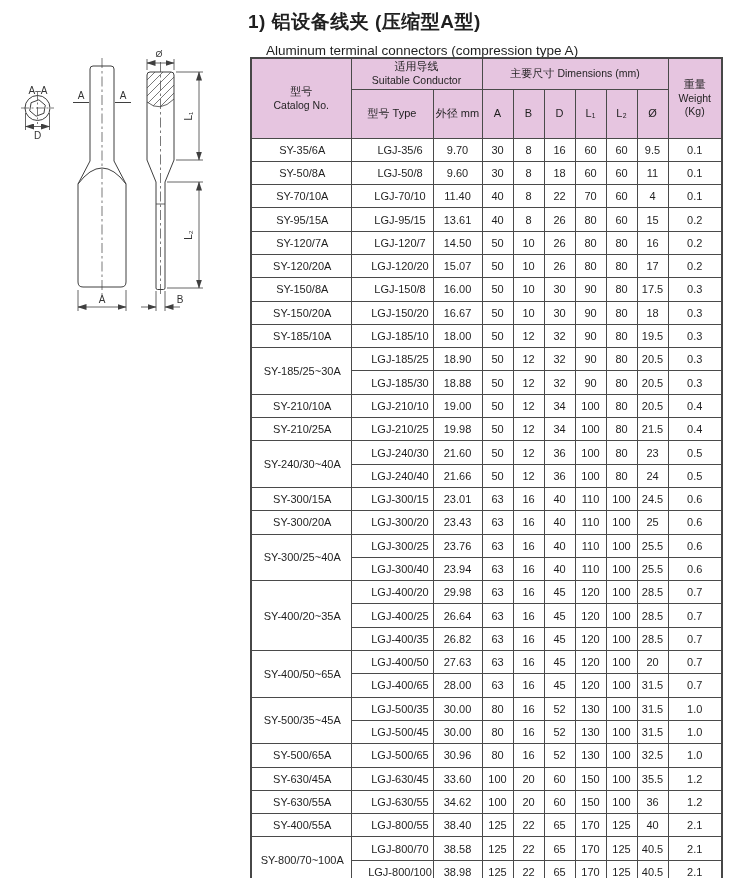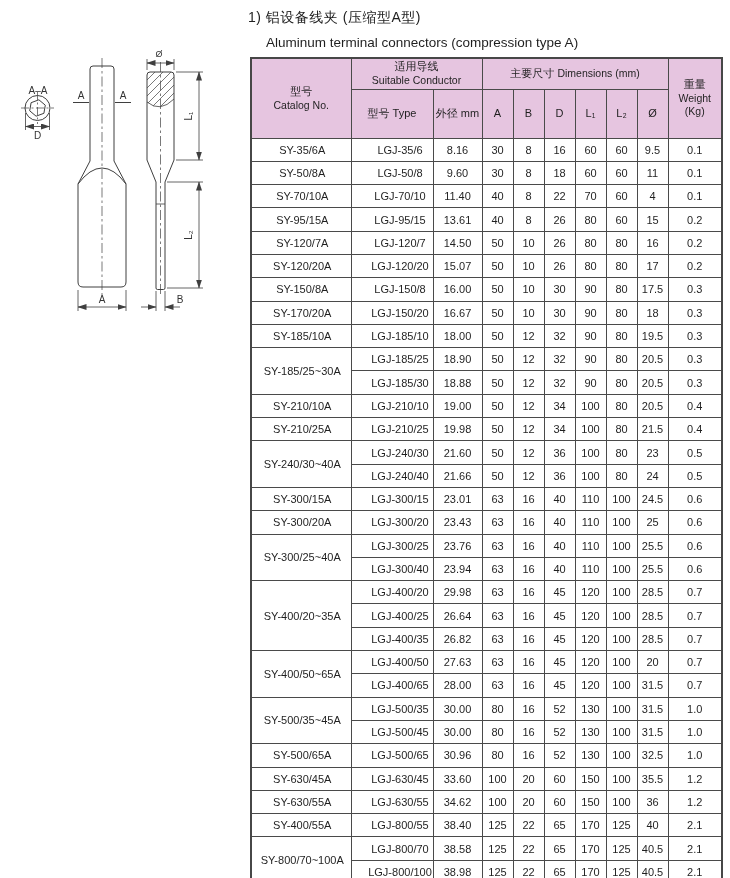--- a/index.html
+++ b/index.html
@@ -2,21 +2,21 @@
 <html><head>
 <meta charset="utf-8">
 <style>
   * { margin:0; padding:0; box-sizing:border-box; }
   html,body { background:#ffffff; }
   .page {
     position:relative; width:730px; height:878px; background:#ffffff;
     font-family:"Liberation Sans", sans-serif; color:#1f1f1f; overflow:hidden;
   }
   .title-block { position:absolute; left:248px; top:9px; }
-  .title-zh { font-size:14px; font-weight:normal; letter-spacing:0.5px; }
+  .title-zh { font-size:19px; font-weight:bold; letter-spacing:0.5px; }
   .title-en { font-size:13.5px; margin-left:18px; margin-top:8px; }
 
   .diagram { position:absolute; left:2px; top:48px; }
   .diagram text { font-family:"Liberation Sans", sans-serif; fill:#333; }
 
   table.spec-table {
     position:absolute; left:250px; top:57px; width:471px;
     border-collapse:collapse; table-layout:fixed;
     border:2px solid #474747;
   }
@@ -172,21 +172,21 @@
         <th>D</th>
         <th>L₁</th>
         <th>L₂</th>
         <th>Ø</th>
       </tr>
     </thead>
     <tbody>
         <tr>
           <td rowspan="1" class="catalog-cell">SY-35/6A</td>
           <td class="type-cell">LGJ-35/6</td>
-          <td class="od-cell">8.16</td>
+          <td class="od-cell">9.70</td>
           <td class="num-cell">30</td>
           <td class="num-cell">8</td>
           <td class="num-cell">16</td>
           <td class="num-cell">60</td>
           <td class="num-cell">60</td>
           <td class="num-cell">9.5</td>
           <td class="weight-cell">0.1</td>
         </tr>
         <tr>
           <td rowspan="1" class="catalog-cell">SY-50/8A</td>
@@ -254,21 +254,21 @@
           <td class="od-cell">16.00</td>
           <td class="num-cell">50</td>
           <td class="num-cell">10</td>
           <td class="num-cell">30</td>
           <td class="num-cell">90</td>
           <td class="num-cell">80</td>
           <td class="num-cell">17.5</td>
           <td class="weight-cell">0.3</td>
         </tr>
         <tr>
-          <td rowspan="1" class="catalog-cell">SY-170/20A</td>
+          <td rowspan="1" class="catalog-cell">SY-150/20A</td>
           <td class="type-cell">LGJ-150/20</td>
           <td class="od-cell">16.67</td>
           <td class="num-cell">50</td>
           <td class="num-cell">10</td>
           <td class="num-cell">30</td>
           <td class="num-cell">90</td>
           <td class="num-cell">80</td>
           <td class="num-cell">18</td>
           <td class="weight-cell">0.3</td>
         </tr>

